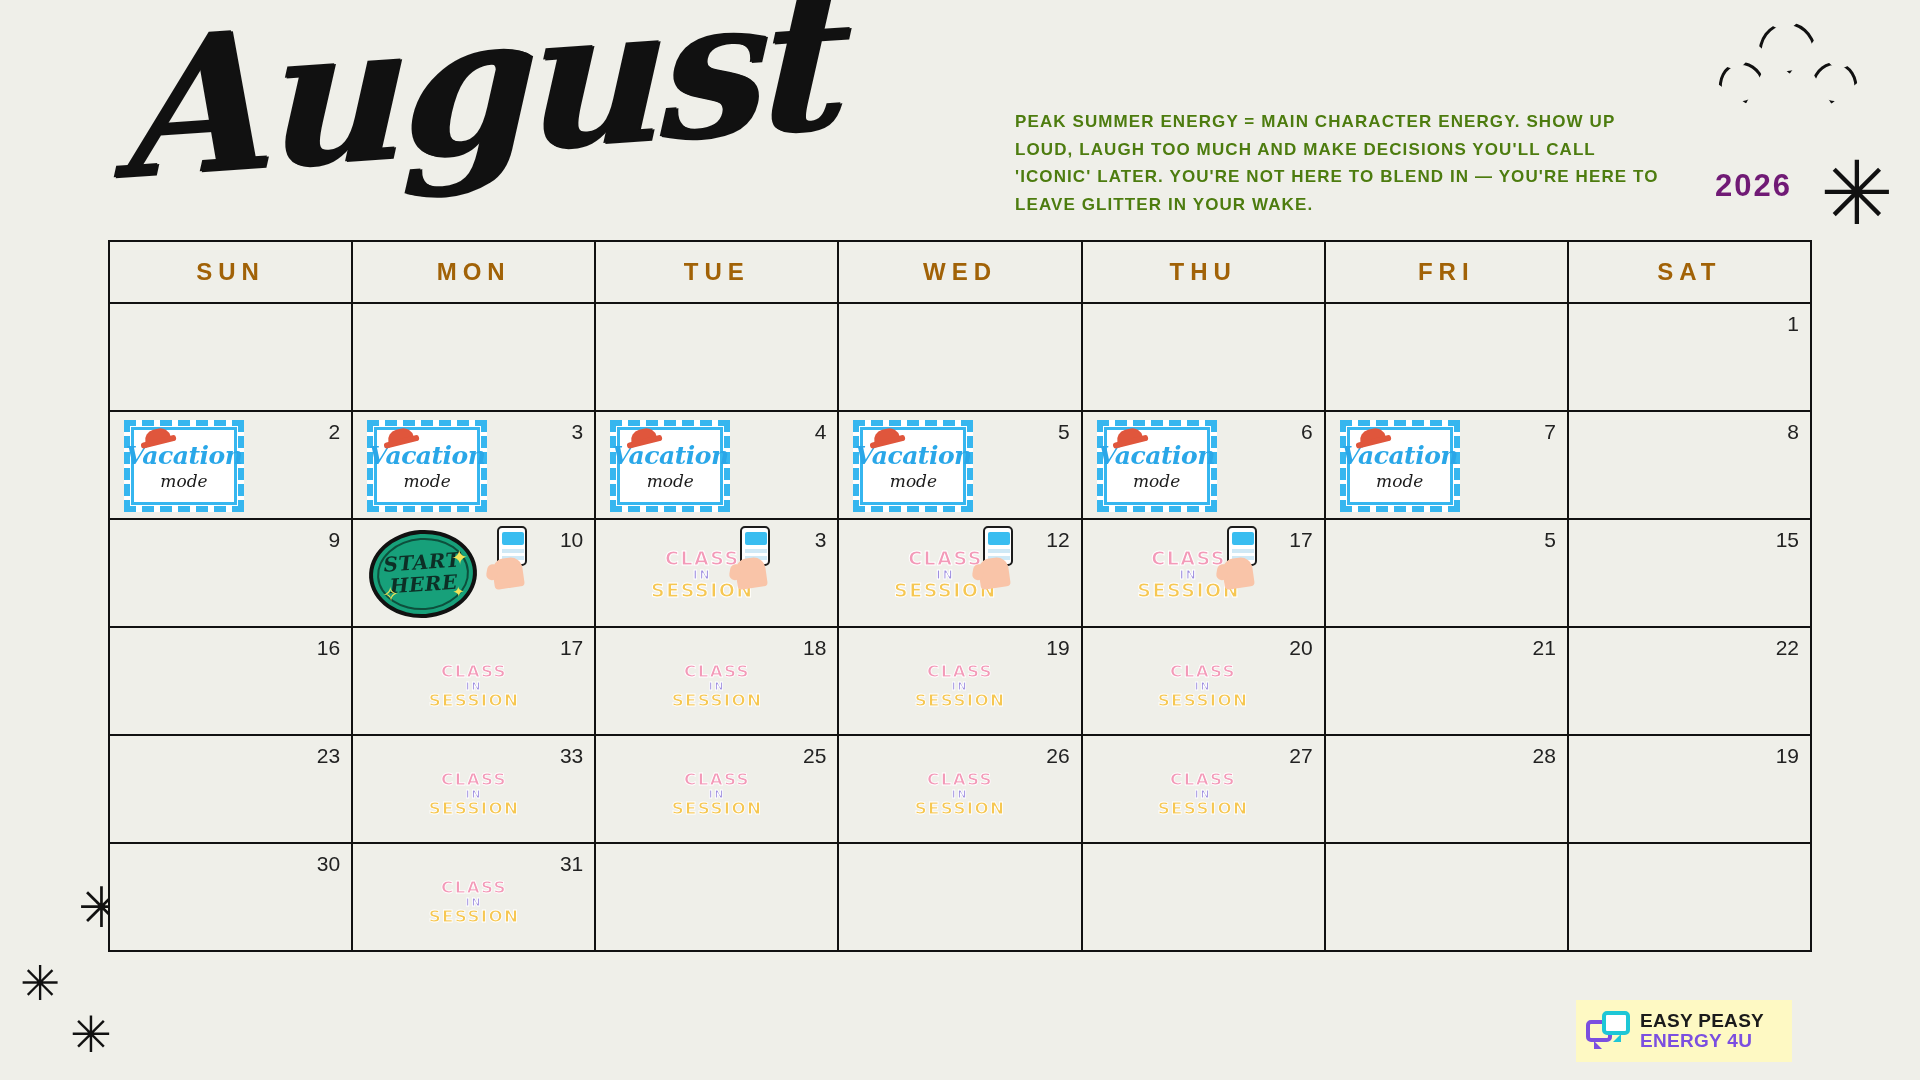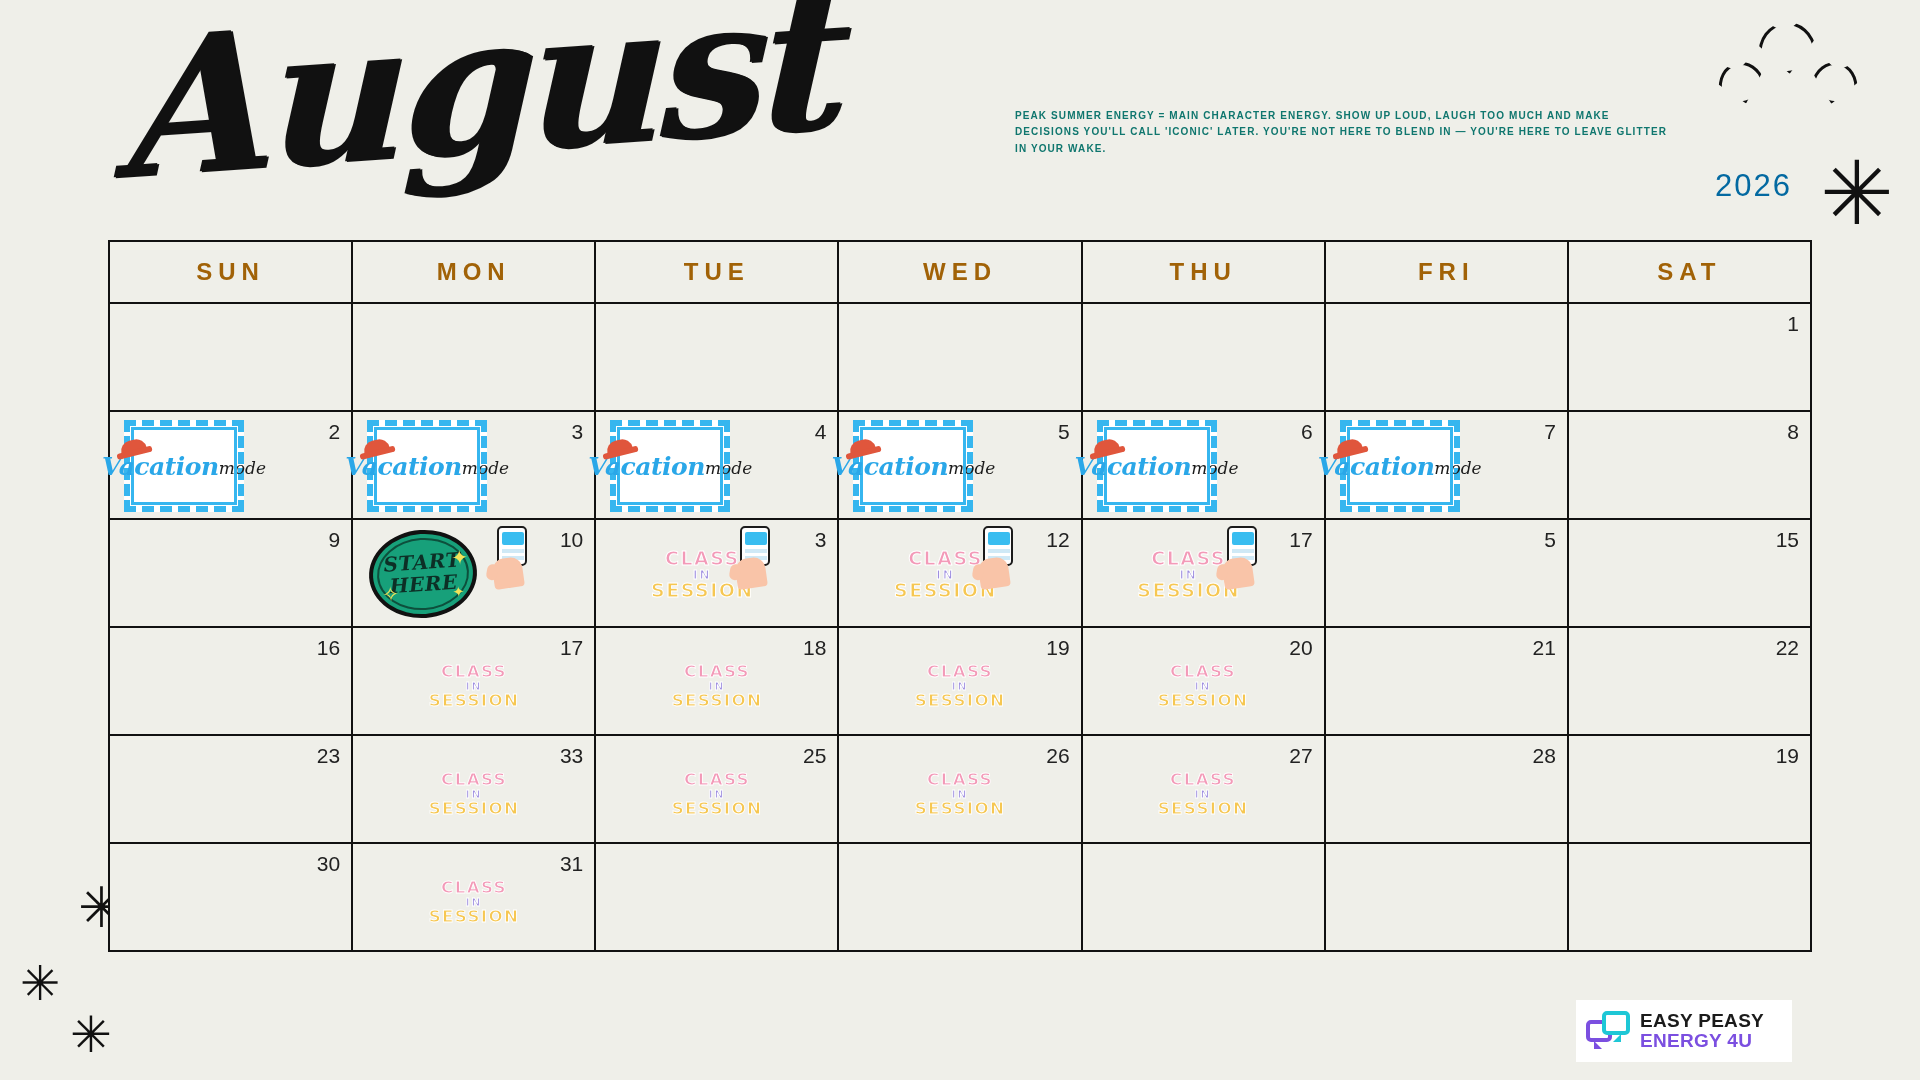--- a/index.html
+++ b/index.html
@@ -26,35 +26,35 @@
     letter-spacing: -6px;
     transform: rotate(-4deg) skewX(-6deg);
     line-height: 1;
     text-shadow: 2px 1px 0 #111;
   }
 
   #intro-text {
     position: absolute;
     left: 1015px; top: 108px;
     width: 660px;
-    font-size: 10px;
+    font-size: 17px;
     font-weight: 700;
     letter-spacing: 1.1px;
     line-height: 1.63;
-    color: #0f766e;
+    color: #4d7c0f;
     text-transform: uppercase;
   }
 
   #year-label {
     position: absolute;
     left: 1715px; top: 168px;
     font-size: 31px;
-    font-weight: 400;
+    font-weight: 700;
     letter-spacing: 2px;
-    color: #0369a1;
+    color: #701a75;
   }
 
   
   .heart {
     position: absolute;
     border: 3.5px solid #111;
     width: 38px; height: 34px;
     border-radius: 50% 50% 50% 50% / 60% 60% 40% 40%;
     clip-path: polygon(50% 100%, 0 38%, 6% 12%, 28% 4%, 50% 20%, 72% 4%, 94% 12%, 100% 38%);
     background: transparent;
@@ -105,21 +105,21 @@
 
   
   .vac-stamp {
     position: absolute;
     left: 14px; top: 8px;
     width: 120px; height: 92px;
     background: #fff;
     border: 6px dashed #36b6ef;
     outline: 3px solid #36b6ef;
     outline-offset: -10px;
-    display: flex; 
+    display: flex; flex-direction: column;
     align-items: center; justify-content: center;
   }
   .vac-word {
     font-family: "DejaVu Serif", serif;
     font-style: italic;
     font-weight: 700;
     font-size: 25px;
     color: #2aa7e8;
     letter-spacing: -0.5px;
     line-height: 1;
@@ -248,21 +248,21 @@
   }
   #start-here .spark.s1 { left: 8px; top: 46px; }
   #start-here .spark.s2 { right: 4px; top: 14px; }
   #start-here .spark.s3 { right: 10px; bottom: 12px; font-size: 14px; }
 
   
   #logo {
     position: absolute;
     left: 1576px; top: 1000px;
     width: 216px; height: 62px;
-    background: #ffffff;
+    background: #fef9c3;
     display: flex; align-items: center;
     padding-left: 10px;
     gap: 8px;
   }
   #logo .bubbles { position: relative; width: 46px; height: 40px; }
   #logo .b1 {
     position: absolute; left: 0; top: 9px;
     width: 26px; height: 22px;
     border: 4px solid #7b4fe0;
     border-radius: 5px;

